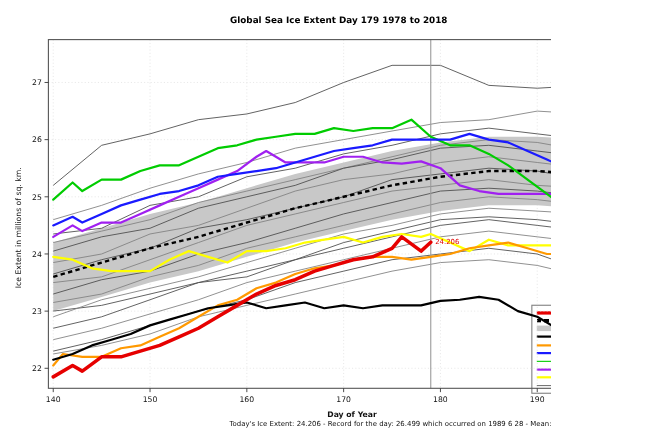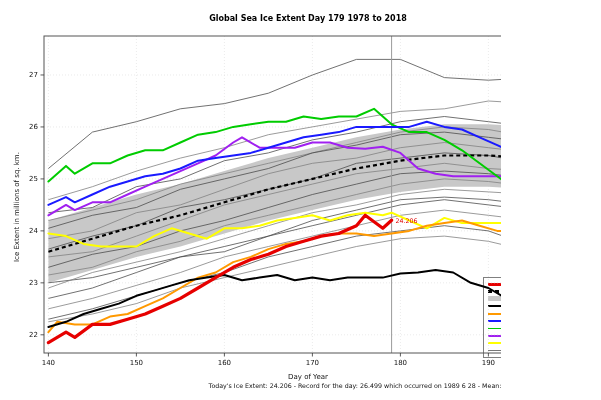--- a/index.html
+++ b/index.html
@@ -3,22 +3,22 @@
 <meta charset="utf-8">
 <style>
   html,body { margin:0; padding:0; background:#ffffff; }
   body { width:601px; height:400px; font-family:"DejaVu Sans", sans-serif; }
   .root { position:relative; width:501px; height:400px; overflow:hidden; background:#fff; }
   #plot-svg { position:absolute; left:0; top:0; z-index:2; }
   .chart-title { position:absolute; left:44px; top:14px; width:528px; text-align:center;
                  font-size:8px; font-weight:bold; color:#000; z-index:3; }
   .ylab { position:absolute; left:13px; top:262px; transform:rotate(-90deg); transform-origin:0 0;
           font-size:7px; color:#111; white-space:nowrap; z-index:3; }
-  .xlab { position:absolute; left:44px; top:373px; width:528px; text-align:center;
-          font-size:7px; color:#111; z-index:3; }
+  .xlab { position:absolute; left:56px; top:373px; width:528px; text-align:center;
+          font-size:7px; color:#111; z-index:3;font-weight:bold; }
   .footer-stats { position:absolute; left:150px; top:382px; width:430px; text-align:center;
                   font-size:6.3px; color:#111; z-index:3; white-space:nowrap; }
   .site-url { position:absolute; left:3px; top:373px; font-size:13.5px; color:#141414; z-index:4; }
   .marker-label { position:absolute; font-size:6.3px; color:#e00000; z-index:3; white-space:nowrap; }
   .legend { position:absolute; left:483px; top:277px; width:108px; background:#ffffff;
             border:1px solid #808080; z-index:1; padding:2.5px 1px 2.5px 4px; box-sizing:border-box; }
   .legend-row { display:flex; align-items:center; height:7.4px; }
   .legend-swatch { width:15px; flex:0 0 15px; margin-right:3px; }
   .sw-thick  { height:3px; }
   .sw-line   { height:1.8px; }

